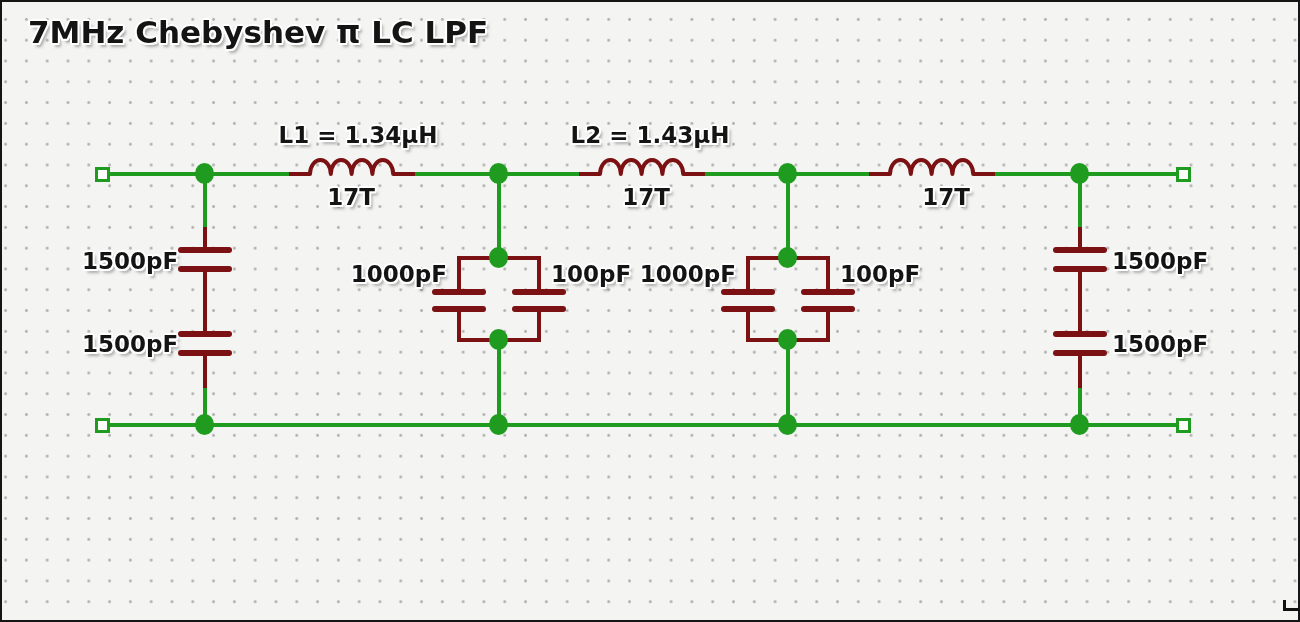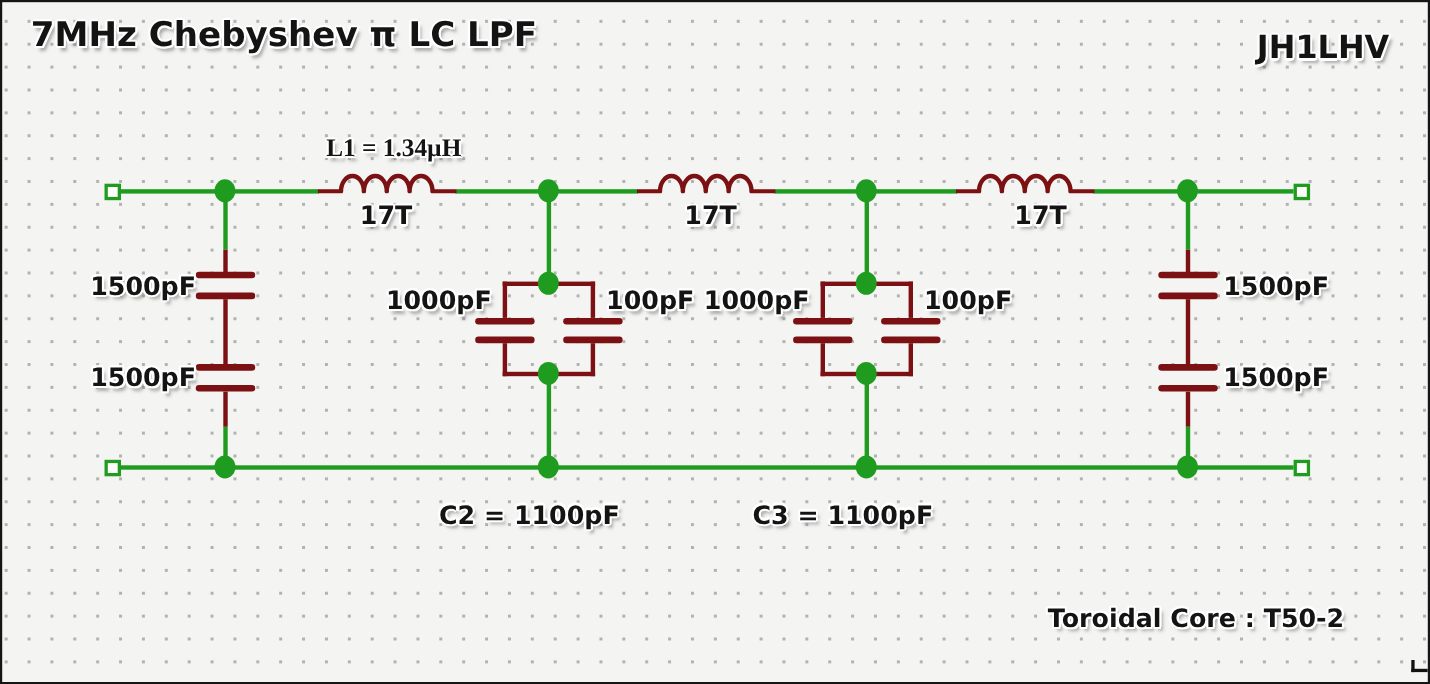--- a/index.html
+++ b/index.html
@@ -56,44 +56,43 @@
   .coil{position:absolute;width:126px;height:24px;}
   .coil path{stroke:var(--comp);stroke-width:4;fill:none;stroke-linecap:round;stroke-linejoin:round;}
   .corner{position:absolute;background:#111;}
 </style>
 </head>
 <body>
 
 <div id="canvas">
 
   <div class="label" style="left:26px;top:14px;font-size:31px;">7MHz Chebyshev π LC LPF</div>
-  <div class="label" style="right:35px;top:26px;font-size:29px;">JH1LHV</div>
-  <div class="label" style="right:76px;top:549px;font-size:23px;">Toroidal Core : T50-2</div>
 
   <div class="wire-h" style="left:107px;top:170px;width:181px;"></div>
   <div class="wire-h" style="left:412px;top:170px;width:166px;"></div>
   <div class="wire-h" style="left:702px;top:170px;width:166px;"></div>
   <div class="wire-h" style="left:992px;top:170px;width:185px;"></div>
 
   <div class="wire-h" style="left:107px;top:421px;width:1070px;"></div>
 
   <div class="port" style="left:93px;top:165px;"></div>
   <div class="port" style="left:93px;top:416px;"></div>
   <div class="port" style="left:1174px;top:165px;"></div>
   <div class="port" style="left:1174px;top:416px;"></div>
 
   <svg class="coil" style="left:287px;top:150px;" viewBox="0 0 126 24">
     <path d="M1 22 H21 a10.4 14 0 0 1 20.8 0 a10.4 14 0 0 1 20.8 0 a10.4 14 0 0 1 20.8 0 a10.4 14 0 0 1 20.8 0 H125"></path>
   </svg>
-  <div class="label fs23 center" style="left:256px;top:121px;width:200px;font-family:Liberation Serif, serif;">L1 = 1.34µH</div>
+  <div class="label fs23 center" style="left:256px;top:121px;width:200px;">L1 = 1.34µH</div>
   <div class="label fs23 center" style="left:299px;top:183px;width:100px;">17T</div>
 
   <svg class="coil" style="left:577px;top:150px;" viewBox="0 0 126 24">
     <path d="M1 22 H21 a10.4 14 0 0 1 20.8 0 a10.4 14 0 0 1 20.8 0 a10.4 14 0 0 1 20.8 0 a10.4 14 0 0 1 20.8 0 H125"></path>
   </svg>
+  <div class="label fs23 center" style="left:548px;top:121px;width:200px;">L2 = 1.43µH</div>
   <div class="label fs23 center" style="left:594px;top:183px;width:100px;">17T</div>
 
   <svg class="coil" style="left:867px;top:150px;" viewBox="0 0 126 24">
     <path d="M1 22 H21 a10.4 14 0 0 1 20.8 0 a10.4 14 0 0 1 20.8 0 a10.4 14 0 0 1 20.8 0 a10.4 14 0 0 1 20.8 0 H125"></path>
   </svg>
   <div class="label fs23 center" style="left:894px;top:183px;width:100px;">17T</div>
 
   <div class="wire-v" style="left:201px;top:172px;height:53px;"></div>
   <div class="lead-v" style="left:201px;top:225px;height:22px;"></div>
   <div class="plate" style="left:176px;top:245px;"></div>
@@ -154,19 +153,17 @@
   <div class="dot" style="left:1068px;top:161px;"></div>
   <div class="dot" style="left:193px;top:412px;"></div>
   <div class="dot" style="left:487px;top:412px;"></div>
   <div class="dot" style="left:776px;top:412px;"></div>
   <div class="dot" style="left:1068px;top:412px;"></div>
   <div class="dot" style="left:487px;top:245px;"></div>
   <div class="dot" style="left:487px;top:327px;"></div>
   <div class="dot" style="left:776px;top:245px;"></div>
   <div class="dot" style="left:776px;top:327px;"></div>
 
-  <div class="label fs23 center" style="left:397px;top:455px;width:160px;">C2 = 1100pF</div>
-  <div class="label fs23 center" style="left:682px;top:455px;width:160px;">C3 = 1100pF</div>
 
   <div class="corner" style="left:1281px;top:598px;width:3px;height:11px;"></div>
   <div class="corner" style="left:1281px;top:606px;width:15px;height:3px;"></div>
 
 </div>
 
 </body></html>

